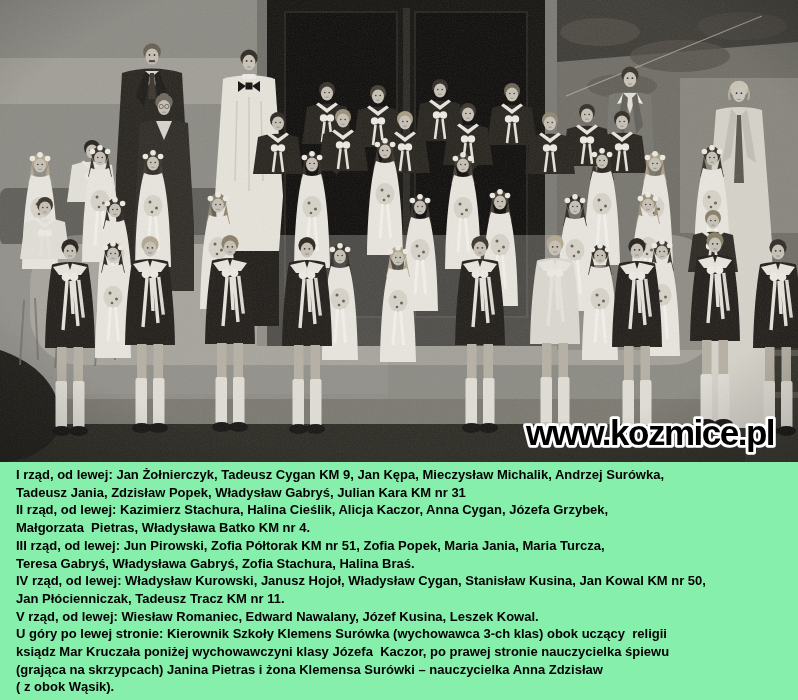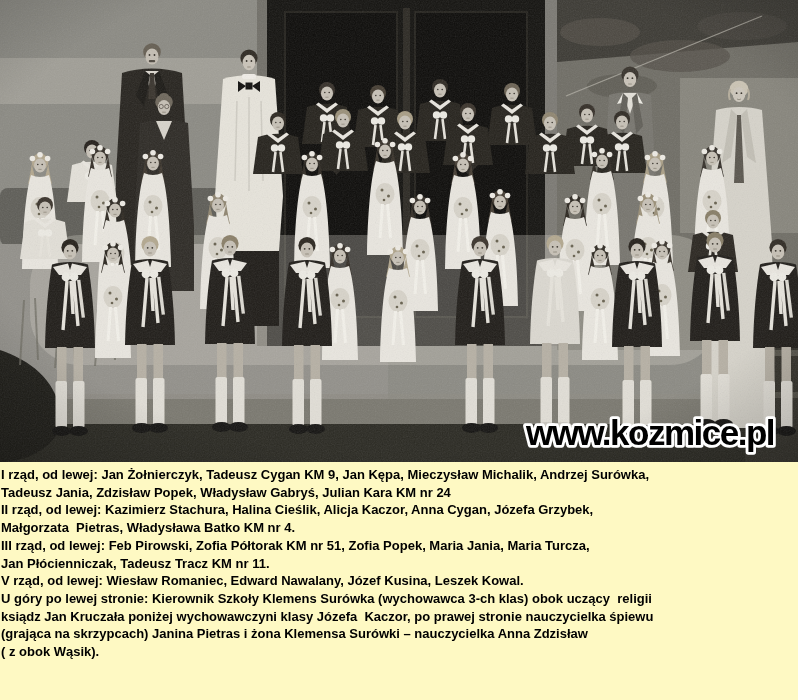--- a/index.html
+++ b/index.html
@@ -1,21 +1,21 @@
 <!DOCTYPE html>
 <html><head>
 <meta charset="utf-8">
 <style>
   html,body{margin:0;padding:0;background:#ffffff;}
   .page{position:relative;width:798px;height:700px;overflow:hidden;background:#ffffff;
         font-family:"Liberation Sans",sans-serif;}
   .photo{position:absolute;left:0;top:0;width:798px;height:462px;background:#8b8a83;}
   .photo svg{display:block;}
-  .caption{position:absolute;left:0;top:462px;width:798px;height:238px;background:#fef9c3;
-           box-sizing:border-box;padding:4px 0 0 1px;color:#000000;
+  .caption{position:absolute;left:0;top:462px;width:798px;height:238px;background:#86efac;
+           box-sizing:border-box;padding:4px 0 0 16px;color:#000000;
            font-weight:bold;font-size:13px;line-height:17.7px;}
   .cap-line{white-space:pre;}
 </style>
 </head>
 <body>
 
 <div class="page">
 
   <div class="photo">
     <svg width="798" height="462" viewBox="0 0 798 462">
@@ -248,25 +248,27 @@
 
       <rect x="0" y="0" width="798" height="462" filter="url(#grain)" opacity="0.14"></rect>
       <rect x="0" y="0" width="798" height="462" fill="url(#vig)"></rect>
 
       <text x="650" y="445" text-anchor="middle" font-family="Liberation Sans, sans-serif" font-size="35" font-weight="bold" letter-spacing="-1.5" fill="#000000" stroke="#ffffff" stroke-width="5.5" paint-order="stroke" stroke-linejoin="round">www.kozmice.pl</text>
     </svg>
   </div>
 
   <div class="caption">
     <div class="cap-line">I rząd, od lewej: Jan Żołnierczyk, Tadeusz Cygan KM 9, Jan Kępa, Mieczysław Michalik, Andrzej Surówka,</div>
-    <div class="cap-line">Tadeusz Jania, Zdzisław Popek, Władysław Gabryś, Julian Kara KM nr 24</div>
+    <div class="cap-line">Tadeusz Jania, Zdzisław Popek, Władysław Gabryś, Julian Kara KM nr 31</div>
     <div class="cap-line">II rząd, od lewej: Kazimierz Stachura, Halina Cieślik, Alicja Kaczor, Anna Cygan, Józefa Grzybek,</div>
     <div class="cap-line">Małgorzata  Pietras, Władysława Batko KM nr 4.</div>
-    <div class="cap-line">III rząd, od lewej: Feb Pirowski, Zofia Półtorak KM nr 51, Zofia Popek, Maria Jania, Maria Turcza,</div>
+    <div class="cap-line">III rząd, od lewej: Jun Pirowski, Zofia Półtorak KM nr 51, Zofia Popek, Maria Jania, Maria Turcza,</div>
+    <div class="cap-line">Teresa Gabryś, Władysława Gabryś, Zofia Stachura, Halina Braś.</div>
+    <div class="cap-line">IV rząd, od lewej: Władysław Kurowski, Janusz Hojoł, Władysław Cygan, Stanisław Kusina, Jan Kowal KM nr 50,</div>
     <div class="cap-line">Jan Płócienniczak, Tadeusz Tracz KM nr 11.</div>
     <div class="cap-line">V rząd, od lewej: Wiesław Romaniec, Edward Nawalany, Józef Kusina, Leszek Kowal.</div>
     <div class="cap-line">U góry po lewej stronie: Kierownik Szkoły Klemens Surówka (wychowawca 3-ch klas) obok uczący  religii</div>
-    <div class="cap-line">ksiądz Jan Kruczała poniżej wychowawczyni klasy Józefa  Kaczor, po prawej stronie nauczycielka śpiewu</div>
+    <div class="cap-line">ksiądz Mar Kruczała poniżej wychowawczyni klasy Józefa  Kaczor, po prawej stronie nauczycielka śpiewu</div>
     <div class="cap-line">(grająca na skrzypcach) Janina Pietras i żona Klemensa Surówki – nauczycielka Anna Zdzisław</div>
     <div class="cap-line">( z obok Wąsik).</div>
   </div>
 
 </div>
 
 </body></html>

